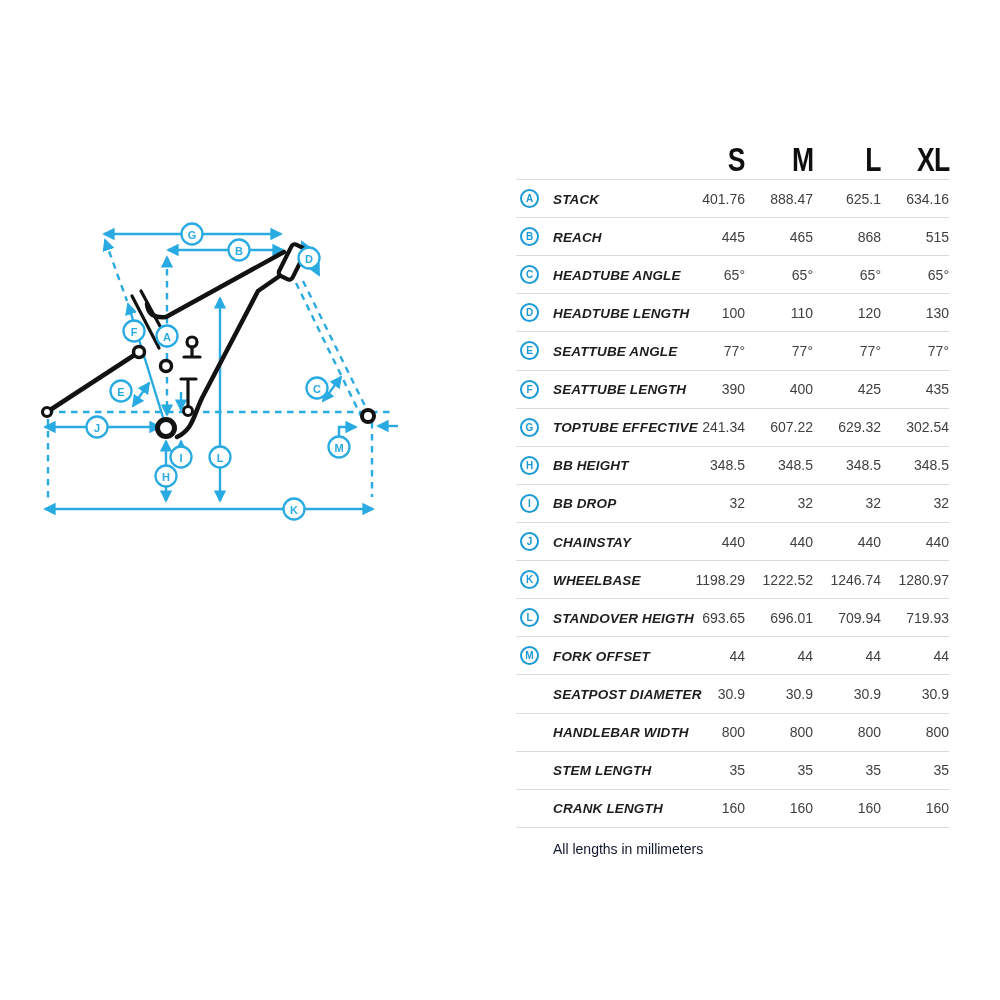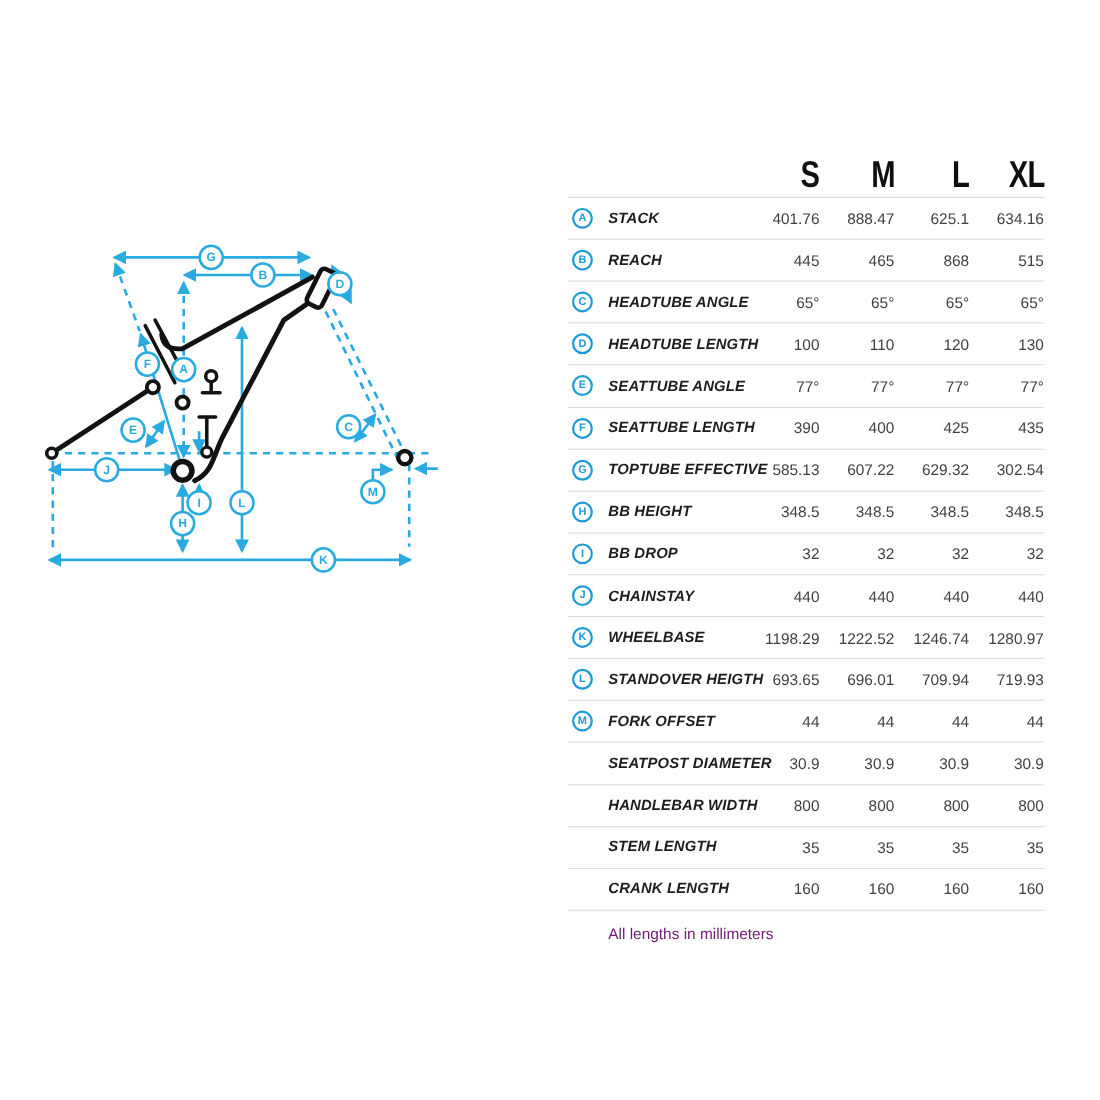--- a/index.html
+++ b/index.html
@@ -34,21 +34,21 @@
   .size-h{display:flex;justify-content:flex-end;align-items:flex-end;padding-bottom:3px;
           font-weight:700;font-size:34px;line-height:1;color:#0f0f0f;}
   .size-h span{display:inline-block;transform:scaleX(.78);transform-origin:100% 100%;letter-spacing:-1px;}
   .trow{height:38.12px;border-bottom:1px solid var(--separator);align-items:center;}
   .badge{width:19px;height:19px;margin-left:4px;border:2px solid var(--badge-ring);border-radius:50%;
          display:flex;align-items:center;justify-content:center;
          font-size:10px;font-weight:700;color:var(--badge-ring);}
   .badge.hidden{visibility:hidden;}
   .rlabel{font-size:13.5px;font-weight:700;letter-spacing:.15px;white-space:nowrap;font-style:italic;}
   .val{text-align:right;font-size:14px;color:var(--value-text);}
-  .footnote{margin-top:13px;padding-left:37px;font-size:14px;color:#701a75;}
+  .footnote{margin-top:13px;padding-left:37px;font-size:14px;color:#0f172a;}
 </style>
 </head>
 <body>
 
 <div class="canvas">
 
   <div class="diagram">
     <svg viewBox="25 200 410 330" xmlns="http://www.w3.org/2000/svg">
       <defs>
         <marker id="ah" viewBox="0 0 10 10" refX="8.5" refY="5" markerWidth="5.2" markerHeight="5.2" orient="auto-start-reverse">
@@ -250,21 +250,21 @@
     <div class="val">400</div>
     <div class="val">425</div>
     <div class="val">435</div>
   </div>
 
   <div class="trow">
     <div>
             <span class="badge">G</span>
           </div>
     <div><span class="rlabel">TOPTUBE EFFECTIVE</span></div>
-    <div class="val">585.13</div>
+    <div class="val">241.34</div>
     <div class="val">607.22</div>
     <div class="val">629.32</div>
     <div class="val">302.54</div>
   </div>
 
   <div class="trow">
     <div>
             <span class="badge">H</span>
           </div>
     <div><span class="rlabel">BB HEIGHT</span></div>

